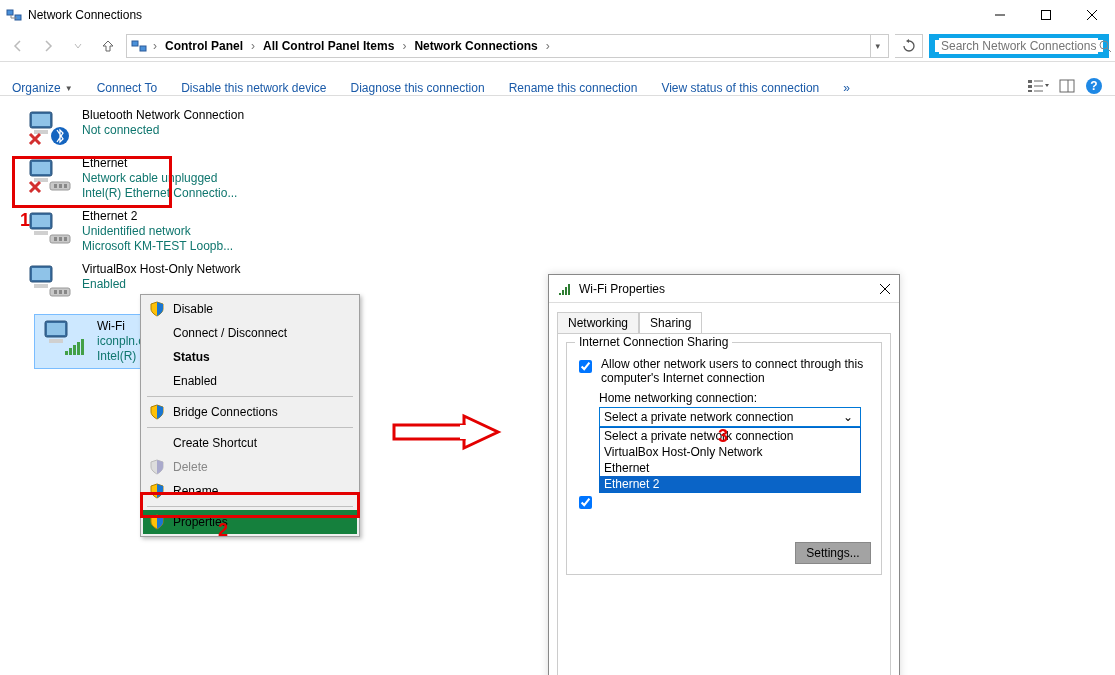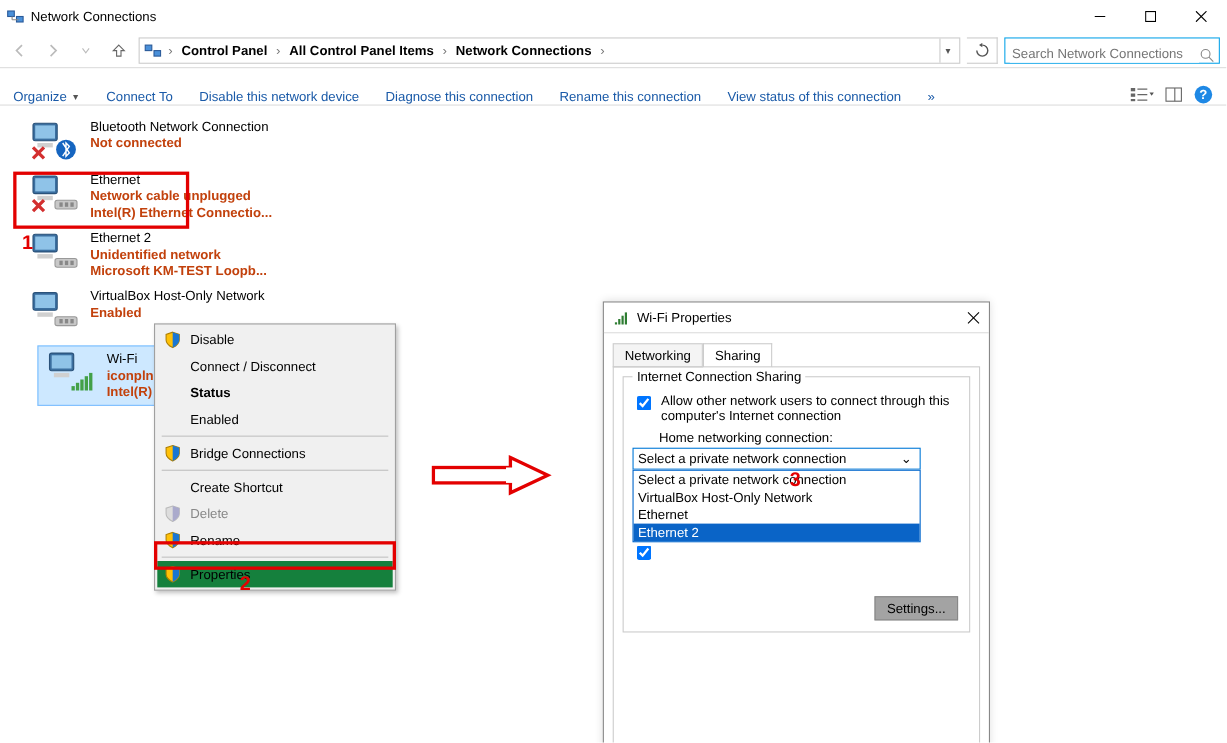--- a/index.html
+++ b/index.html
@@ -12,36 +12,36 @@
   .winbtn { width:46px; height:30px; display:flex; align-items:center; justify-content:center; }
   
   .navrow { height:32px; display:flex; align-items:center; padding:0 6px; gap:6px; border-bottom:1px solid #ddd;}
   .navarrow { width:24px; height:24px; display:flex; align-items:center; justify-content:center; color:#bbb;}
   .navarrow.enabled { color:#555; }
   .addrbox { flex:1; display:flex; align-items:center; height:24px; border:1px solid #ccc; padding:0 4px; gap:4px;}
   .crumb { padding:0 2px;font-weight:bold; }
   .crumb-sep { color:#777; padding:0 2px;}
   .refreshbtn { width:28px; height:24px; border:1px solid #ccc; border-left:none; display:flex; align-items:center; justify-content:center;}
   .addrright { display:flex; align-items:center; padding:0 4px; gap:4px; border-left:1px solid #ccc; height:100%;}
-  .searchbox { width:196px; height:24px; border:1px solid #0ea5e9; display:flex; align-items:flex-end; padding:0 4px;}
+  .searchbox { width:180px; height:24px; border:6px solid #0ea5e9; display:flex; align-items:center; padding:0 4px;}
   .searchbox input { border:none; outline:none; flex:1; font-size:12px; color:#777;}
   
   .toolbar { height:34px; display:flex; align-items:flex-end; padding:0 12px; gap:24px; border-bottom:1px solid #ddd; color:#1a5aa8;}
   .toolbar .tb { display:flex; align-items:center; gap:4px;}
   .toolbar .right { margin-left:auto; display:flex; gap:10px; align-items:center; color:#555;}
   .dropglyph { font-size:8px; color:#555; }
   
   .content { position:relative; padding:8px 20px; height:calc(675px - 30px - 32px - 34px);}
   .connrow { display:flex; flex-wrap:wrap;flex-direction:column; }
   .connitem { width:255px; display:flex; padding:4px 6px; gap:8px; align-items:flex-start; }
   .connitem.sel { background:#cde8ff; border:1px solid #7abdff;}
   .connitem .icon { width:48px; height:40px; display:flex; align-items:center; justify-content:center; position:relative;}
   .connitem .txt { display:flex; flex-direction:column; line-height:15px;}
   .connitem .name { color:#000; }
-  .connitem .sub { color:#c2410c;font-weight:bold; }
+  .connitem .sub { color:#0f766e; }
   
   .ctxmenu { position:absolute; left:140px; top:198px; width:220px; background:#f0f0f0; border:1px solid #a0a0a0; box-shadow:2px 2px 4px rgba(0,0,0,0.25); padding:2px;}
   .ctxitem { height:24px; display:flex; align-items:center; padding-left:30px; position:relative; }
   .ctxitem.hover { background:#15803d; }
   .ctxitem.disabled { color:#888; }
   .ctxitem.bold { font-weight:bold; }
   .ctxsep { height:1px; background:#c0c0c0; margin:3px 4px; }
   .ctxshield { position:absolute; left:6px; width:16px; height:16px;}
   
   .propdlg { position:absolute; left:548px; top:178px; width:352px; height:470px; background:#fff; border:1px solid #888; box-shadow:0 0 8px rgba(0,0,0,0.15);}
@@ -374,21 +374,21 @@
       <div class="tab active">Sharing</div>
     </div>
     <div class="tabbody">
       <div class="fieldset">
         <span class="legend">Internet Connection Sharing</span>
         <div class="chk" style="margin-top:6px;">
           <input type="checkbox" checked="" style="">
           <span style="line-height:14px;">Allow other network users to connect through this computer's Internet connection</span>
         </div>
         <div style="margin:6px 0 2px 24px;">Home networking connection:</div>
-        <div style="">
+        <div style="margin-left:24px;">
           <div class="combo open">
             <span class="sel">Select a private network connection</span>
             <span class="drop">⌄</span>
             <div class="droplist">
               <div class="opt">Select a private network connection</div>
               <div class="opt">VirtualBox Host-Only Network</div>
               <div class="opt">Ethernet</div>
               <div class="opt hl">Ethernet 2</div>
             </div>
           </div>

